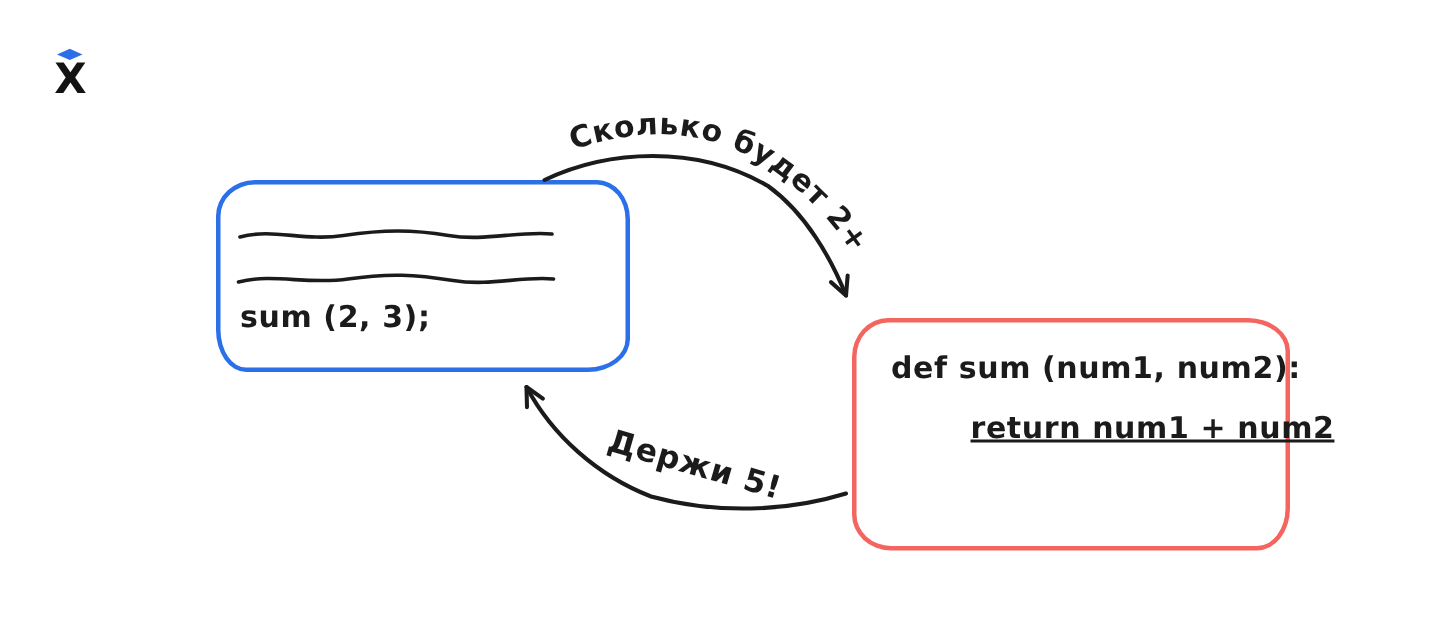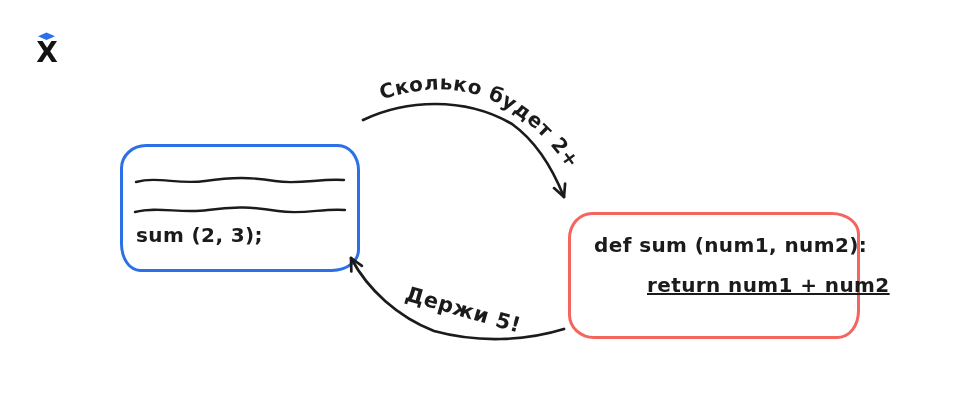--- a/index.html
+++ b/index.html
@@ -6,27 +6,26 @@
   .canvas{
     position:relative;width:960px;height:412px;background:#ffffff;
     overflow:hidden;font-family:"DejaVu Sans",sans-serif;
   }
   
   .logo{position:absolute;left:32px;top:29px;width:30px;height:40px;}
   .logo text{font-family:"DejaVu Sans",sans-serif;font-weight:bold;font-size:28px;fill:#131313;}
   
   .box{position:absolute;background:#ffffff;box-sizing:border-box;}
   .box.blue{
-    left:120px;top:120px;width:240px;height:128px;
+    left:144px;top:120px;width:276px;height:128px;
     border:3.6px solid #2b70e8;
     border-radius:26px 22px 28px 20px / 24px 26px 22px 28px;
-    margin-top:24px;
   }
   .box.red{
-    left:568px;top:212px;width:292px;height:127px;
+    left:568px;top:212px;width:292px;height:155px;
     border:3.6px solid #f4655f;
     border-radius:24px 28px 22px 26px / 26px 22px 28px 24px;
   }
   .squiggles{position:absolute;left:0;top:0;width:100%;height:100%;}
   .handtext{
     position:absolute;color:#1b1b1b;font-weight:600;font-size:20px;
     letter-spacing:.4px;white-space:nowrap;
   }
   .caller-code{left:13px;top:76px;}
   .def-line{left:23px;top:18px;}

